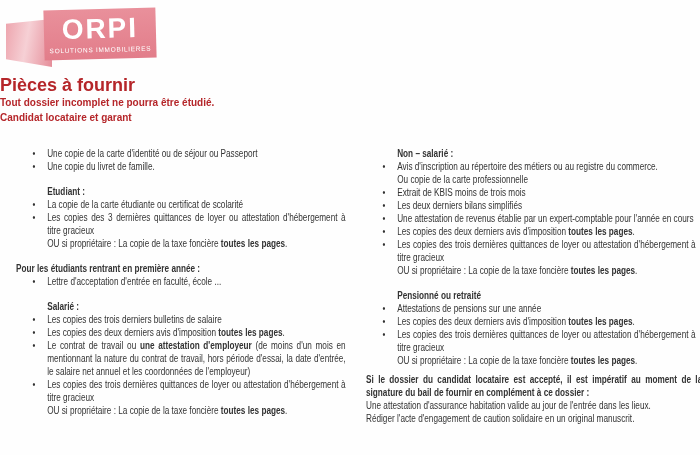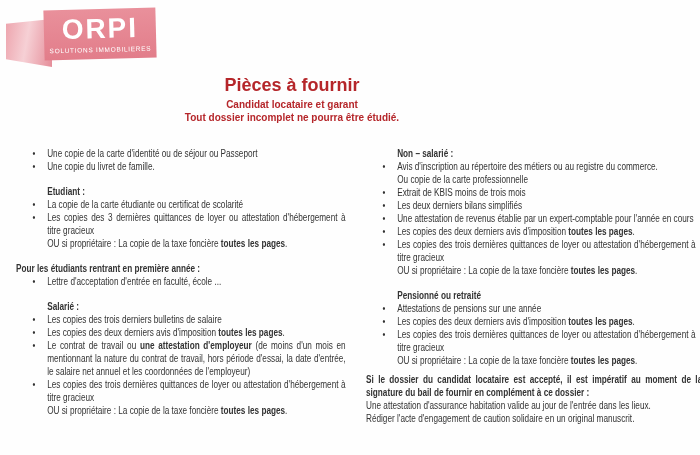--- a/index.html
+++ b/index.html
@@ -32,21 +32,21 @@
     display: flex; flex-direction: column; align-items: center; justify-content: center;
   }
   .logo-brand {
     color: #fff; font-weight: bold; font-size: 28px; letter-spacing: 2px; line-height: 1;
   }
   .logo-tagline {
     color: #fff; font-size: 6.5px; letter-spacing: 0.7px; margin-top: 3px; white-space: nowrap;
   }
 
   
-  .header { position: absolute; top: 74px; left: 0; width: 584px; text-align: center; }
+  .header { position: absolute; top: 74px; left: 0; width: 584px; text-align: left; }
   .title { font-size: 18px; font-weight: bold; color: var(--red, #b5262a); line-height: 22px; }
   .subtitle { font-size: 10px; font-weight: bold; color: var(--red, #b5262a); line-height: 12px; margin-top: 1px; }
   .subtitle.first { margin-top: 3px; }
 
   
   .col {
     position: absolute; top: 147px; width: 402px;
     transform: scaleX(0.82); transform-origin: 0 0;
     font-size: 10px; line-height: 13px; color: var(--text, #333333);
   }
@@ -74,22 +74,22 @@
   <div class="logo">
     <div class="logo-tail"></div>
     <div class="logo-main">
       <div class="logo-brand">ORPI</div>
       <div class="logo-tagline">SOLUTIONS IMMOBILIERES</div>
     </div>
   </div>
 
   <div class="header">
     <div class="title">Pièces à fournir</div>
+    <div class="subtitle">Tout dossier incomplet ne pourra être étudié.</div>
     <div class="subtitle first">Candidat locataire et garant</div>
-    <div class="subtitle">Tout dossier incomplet ne pourra être étudié.</div>
   </div>
 
   <div class="col col-left" id="col-left">
       <div class="section">
         <div class="item">
           <span class="marker">•</span>
           <span class="itext">Une copie de la carte d'identité ou de séjour ou Passeport</span>
         </div>
         <div class="item">
           <span class="marker">•</span>

